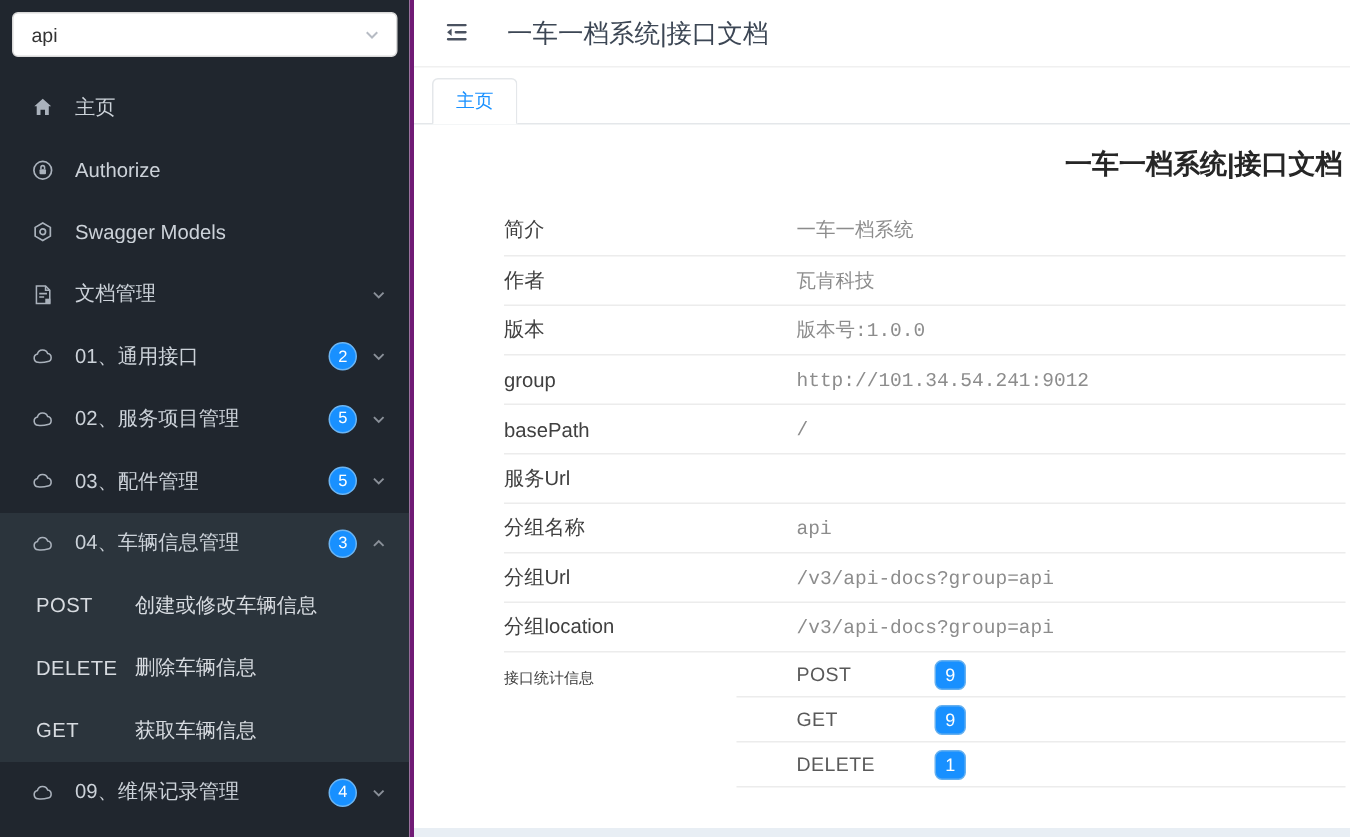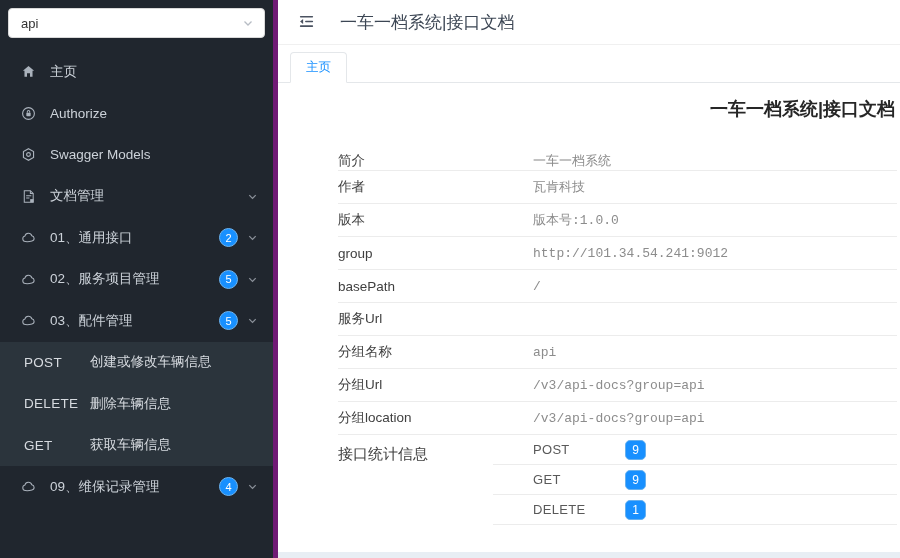--- a/index.html
+++ b/index.html
@@ -24,42 +24,42 @@
   .chev { width:12px; margin-left:9px; color:#8a9099; display:inline-flex; flex-shrink:0; }
   .chev.solo { margin-left:auto; }
   .chev.up svg { transform:rotate(180deg); }
   .expanded-group { background:#2b343c; }
   .submenu-item { height:41.5px; display:flex; align-items:center; padding-left:24px;
     color:#d7dbe0; font-size:13.5px; cursor:pointer; }
   .sub-method { width:66px; flex-shrink:0; letter-spacing:.3px; }
   .sub-label { white-space:nowrap; }
 
   
-  .main { flex:1; background:#fff; border-left:5px solid #701a75; display:flex;
+  .main { flex:1; background:#fff; border-left:3px solid #701a75; display:flex;
     flex-direction:column; position:relative; height:558px; }
   .topbar { height:45px; display:flex; align-items:center; padding-left:20px;
     border-bottom:1px solid #f0f0f0; flex-shrink:0; }
   .fold-icon { width:18px; height:18px; color:#4a5260; cursor:pointer; display:inline-flex; }
   .topbar-title { margin-left:24px; font-size:17px; color:#3c4654; font-weight:500; }
   .tabbar { height:38px; display:flex; align-items:flex-end; padding-left:12px;
     border-bottom:1px solid #e4e7ea; flex-shrink:0; }
   .tab { height:31px; padding:0 15px; display:flex; align-items:center;
     background:#fff; border:1px solid #e4e7ea; border-bottom:1px solid #fff;
     border-radius:4px 4px 0 0; color:#1890ff; font-size:12.5px; margin-bottom:-1px; cursor:pointer; }
 
   .content { flex:1; padding:6px 3px 0 60px; overflow:hidden; }
   .doc-title { text-align:right; font-size:18px; font-weight:600; color:#262626;
     padding:8px 2px 14px 0; }
   .row { display:flex; align-items:center; height:33px; border-bottom:1px solid #ececec; }
-  .row.first { height:36px;align-items:flex-end; }
+  .row.first { height:36px; }
   .row-label { width:195px; flex-shrink:0; font-size:13.5px; color:#404040; }
   .row-value { font-size:13px; color:#8c8c8c;font-family:Liberation Mono, monospace; }
 
   .stats { display:flex; }
-  .stats-label { width:155px; flex-shrink:0; font-size:15px; color:#404040; padding-top:10px; }
+  .stats-label { width:155px; flex-shrink:0; font-size:10px; color:#404040; padding-top:10px; }
   .stats-rows { flex:1; }
   .stat-row { display:flex; align-items:center; height:30px; border-bottom:1px solid #ececec;
     padding-left:40px; }
   .stat-method { width:92px; font-size:13px; color:#595959; letter-spacing:.3px; }
   .stat-badge { min-width:21px; height:20px; padding:0 4px; border-radius:5px;
     background:#1890ff; border:1px solid #66b0ef; color:#fff; font-size:12px;
     display:inline-flex; align-items:center; justify-content:center; }
 
   .bottom-strip { position:absolute; left:0; right:0; bottom:0; height:6px; background:#e8eef4; }
 
@@ -169,20 +169,34 @@
         <span class="mi-label">03、配件管理</span>
         <span class="count-badge">5</span>
         <span class="chev">
           <svg viewBox="0 0 12 12" width="11" height="11" fill="none" stroke="currentColor" stroke-width="1.4">
               <path d="M2.5 4.5 L6 8 L9.5 4.5"></path>
             </svg>
         </span>
       </div>
 
       <div class="expanded-group">
+        <div class="menu-item">
+          <span class="mi-icon">
+            <svg viewBox="0 0 16 16" width="15" height="15" fill="none" stroke="currentColor" stroke-width="1.1">
+                <path d="M4.6 12.3 a3 3 0 0 1 -0.4 -5.9 A3.8 3.8 0 0 1 11.5 6.1 a2.9 2.9 0 0 1 0.2 5.7 Q8 12.7 4.6 12.3 Z"></path>
+              </svg>
+          </span>
+          <span class="mi-label">04、车辆信息管理</span>
+          <span class="count-badge">3</span>
+          <span class="chev up">
+            <svg viewBox="0 0 12 12" width="11" height="11" fill="none" stroke="currentColor" stroke-width="1.4">
+                <path d="M2.5 4.5 L6 8 L9.5 4.5"></path>
+              </svg>
+          </span>
+        </div>
 
         <div class="submenu-item">
           <span class="sub-method">POST</span>
           <span class="sub-label">创建或修改车辆信息</span>
         </div>
         <div class="submenu-item">
           <span class="sub-method">DELETE</span>
           <span class="sub-label">删除车辆信息</span>
         </div>
         <div class="submenu-item">

